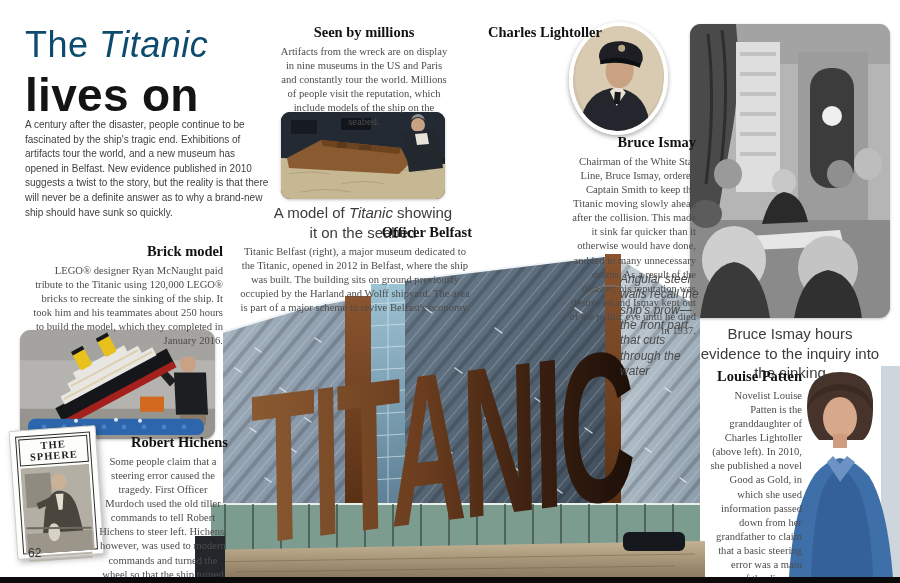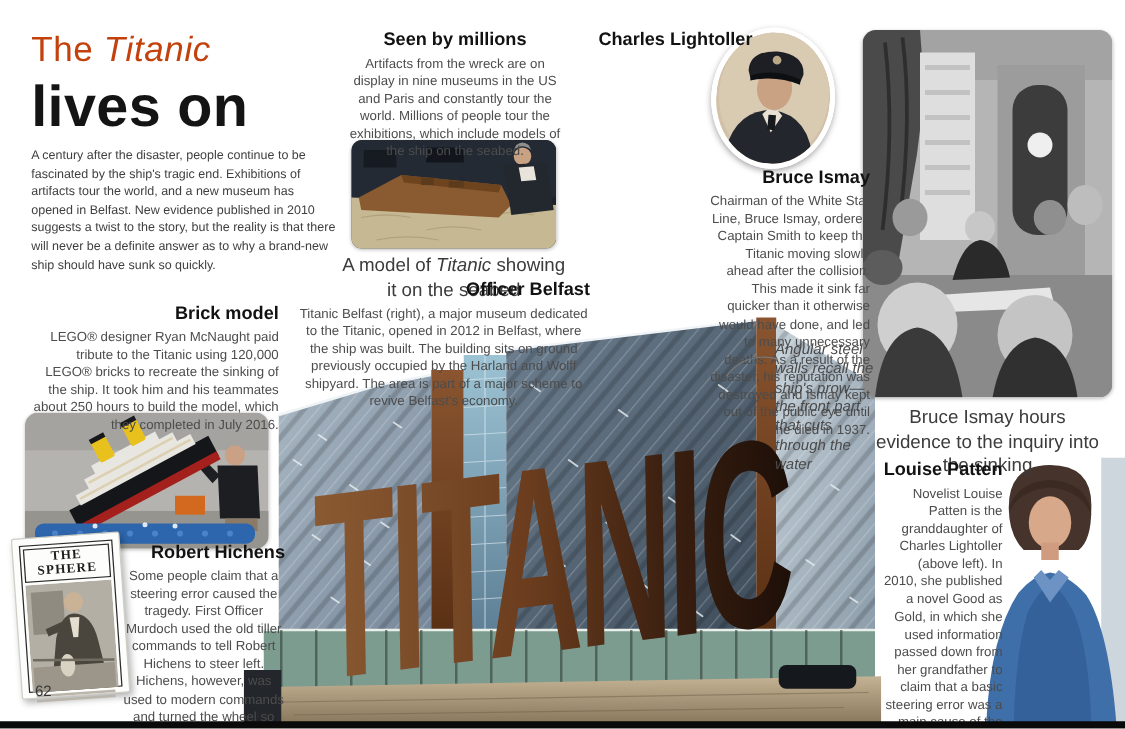--- a/index.html
+++ b/index.html
@@ -3,27 +3,27 @@
 <meta charset="utf-8">
 <style>
   * { margin:0; padding:0; box-sizing:border-box; }
   html,body { background:#e8e8e8; }
   .page {
     position:relative; width:900px; height:583px; background:#ffffff;
     overflow:hidden; font-family:"Liberation Sans", sans-serif; color:#4c4c4c;
   }
   
   .title { position:absolute; left:25px; top:24px; z-index:4; }
-  .title .l1 { font-size:28px; color:#c2410c; letter-spacing:.5px; }
+  .title .l1 { font-size:36px; color:#0c4a6e; letter-spacing:.5px; }
   .title .l1 em { font-style:italic; }
   .title .l2 { font-size:46px; font-weight:700; color:#141414; margin-top:2px; letter-spacing:.3px;}
   .intro { position:absolute; left:25px; top:118px; width:246px; font-size:10px;
            line-height:1.46; color:#3f3f3f; z-index:4; }
   
-  .sec { position:absolute; z-index:4; }
+  .sec { position:absolute; z-index:4;font-family:Liberation Serif, serif; }
   .sec h3 { font-size:14.5px; font-weight:700; color:#121212; margin-bottom:4px; }
   .sec p  { font-size:10.6px; line-height:1.33; color:#4c4c4c; }
   .al-c { text-align:center; } .al-r { text-align:right; } .al-l { text-align:right; }
   .caption { position:absolute; font-size:15px; color:#3c3c3c; text-align:center; z-index:4; line-height:1.3;}
   .caption em { font-style:italic; }
   .annotation { position:absolute; left:620px; top:272px; width:84px; font-size:12px;
                 font-style:italic; color:#4a4a4a; line-height:1.28; z-index:4; }
   .pagenum { position:absolute; left:28px; top:546px; font-size:12px; color:#333; z-index:6; }
   
   .photo { position:absolute; overflow:hidden; z-index:2; box-shadow:0 1px 3px rgba(0,0,0,.25); }
@@ -181,21 +181,21 @@
   </div>
 
   <div class="title">
     <div class="l1"><span>The </span><em>Titanic</em></div>
     <div class="l2">lives on</div>
   </div>
   <p class="intro">A century after the disaster, people continue to be fascinated by the ship's tragic end. Exhibitions of artifacts tour the world, and a new museum has opened in Belfast. New evidence published in 2010 suggests a twist to the story, but the reality is that there will never be a definite answer as to why a brand-new ship should have sunk so quickly.</p>
 
   <div class="sec al-c" style="left:279px; top:24px; width:170px;">
     <h3>Seen by millions</h3>
-    <p>Artifacts from the wreck are on display in nine museums in the US and Paris and constantly tour the world. Millions of people tour the exhibitions, which include models of the ship on the seabed.</p>
+    <p>Artifacts from the wreck are on display in nine museums in the US and Paris and constantly tour the world. Millions of people visit the reputation, which include models of the ship on the seabed.</p>
   </div>
   <div class="photo ph-seabed">
     <svg viewBox="0 0 164 87" preserveAspectRatio="none">
       <rect width="164" height="87" fill="#1c222a"></rect>
       <rect x="0" y="0" width="164" height="46" fill="#232a33"></rect>
       <rect x="10" y="8" width="26" height="14" fill="#161b21"></rect>
         <rect x="60" y="6" width="30" height="12" fill="#12161c"></rect>
       <polygon points="0,46 164,52 164,87 0,87" fill="#c6b893"></polygon>
       <g stroke="#a89a74" stroke-width="1" opacity="0.7">
         <path d="M8,62 q20,-4 40,0 M60,72 q22,-5 44,0 M110,60 q18,-4 36,0 M20,80 q25,-5 50,0" fill="none"></path>
@@ -270,21 +270,21 @@
   </div>
   <div class="caption" style="left:700px; top:324px; width:180px;">Bruce Ismay hours evidence to the inquiry into the sinking</div>
 
   <div class="sec al-c" style="left:238px; top:224px; width:234px;">
     <h3 class="al-r">Officer Belfast</h3>
     <p>Titanic Belfast (right), a major museum dedicated to the Titanic, opened in 2012 in Belfast, where the ship was built. The building sits on ground previously occupied by the Harland and Wolff shipyard. The area is part of a major scheme to revive Belfast's economy.</p>
   </div>
 
   <div class="sec al-l" style="left:25px; top:243px; width:198px;">
     <h3>Brick model</h3>
-    <p>LEGO® designer Ryan McNaught paid tribute to the Titanic using 120,000 LEGO® bricks to recreate the sinking of the ship. It took him and his teammates about 250 hours to build the model, which they completed in July 2016.</p>
+    <p>LEGO® designer Ryan McNaught paid tribute to the Titanic using 120,000 LEGO® bricks to recreate the sinking of the ship. It took him and his teammates about 250 hours to build the model, which they completed in January 2016.</p>
   </div>
   <div class="photo ph-lego">
     <svg viewBox="0 0 195 108" preserveAspectRatio="none">
       <rect width="195" height="108" fill="#b5b3af"></rect>
       <rect x="0" y="0" width="195" height="30" fill="#a5a3a0"></rect>
       <rect x="0" y="78" width="195" height="30" fill="#96948f"></rect>
       <rect x="120" y="66" width="24" height="15" fill="#d2691e"></rect>
       <circle cx="168" cy="34" r="8" fill="#caa184"></circle>
       <path d="M154,42 L186,42 L188,84 L156,84 Z" fill="#1d1e22"></path>
       <path d="M150,56 L136,40 L142,36 L156,50 Z" fill="#1d1e22"></path>

